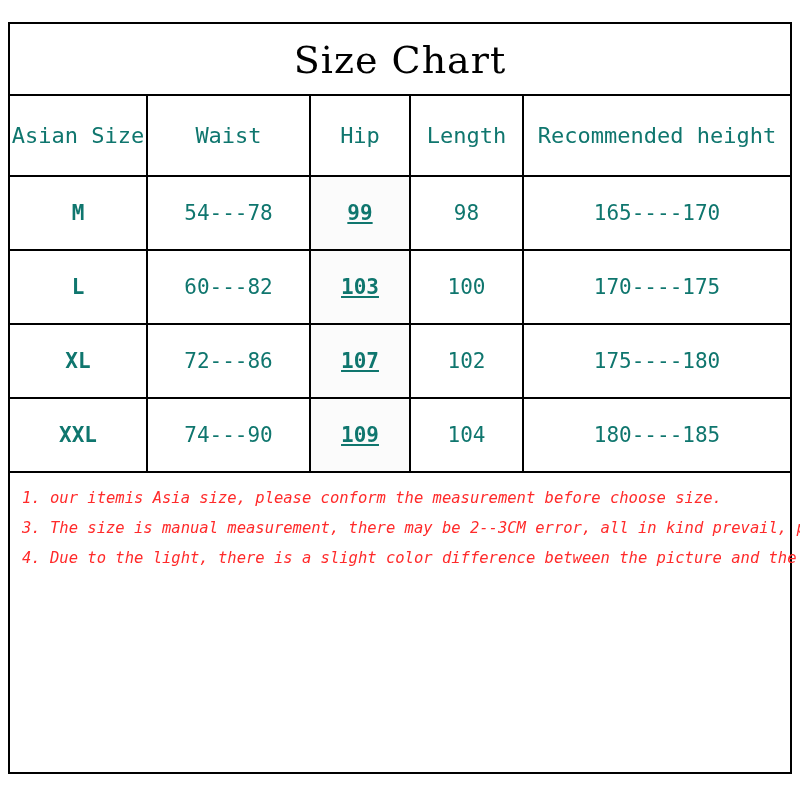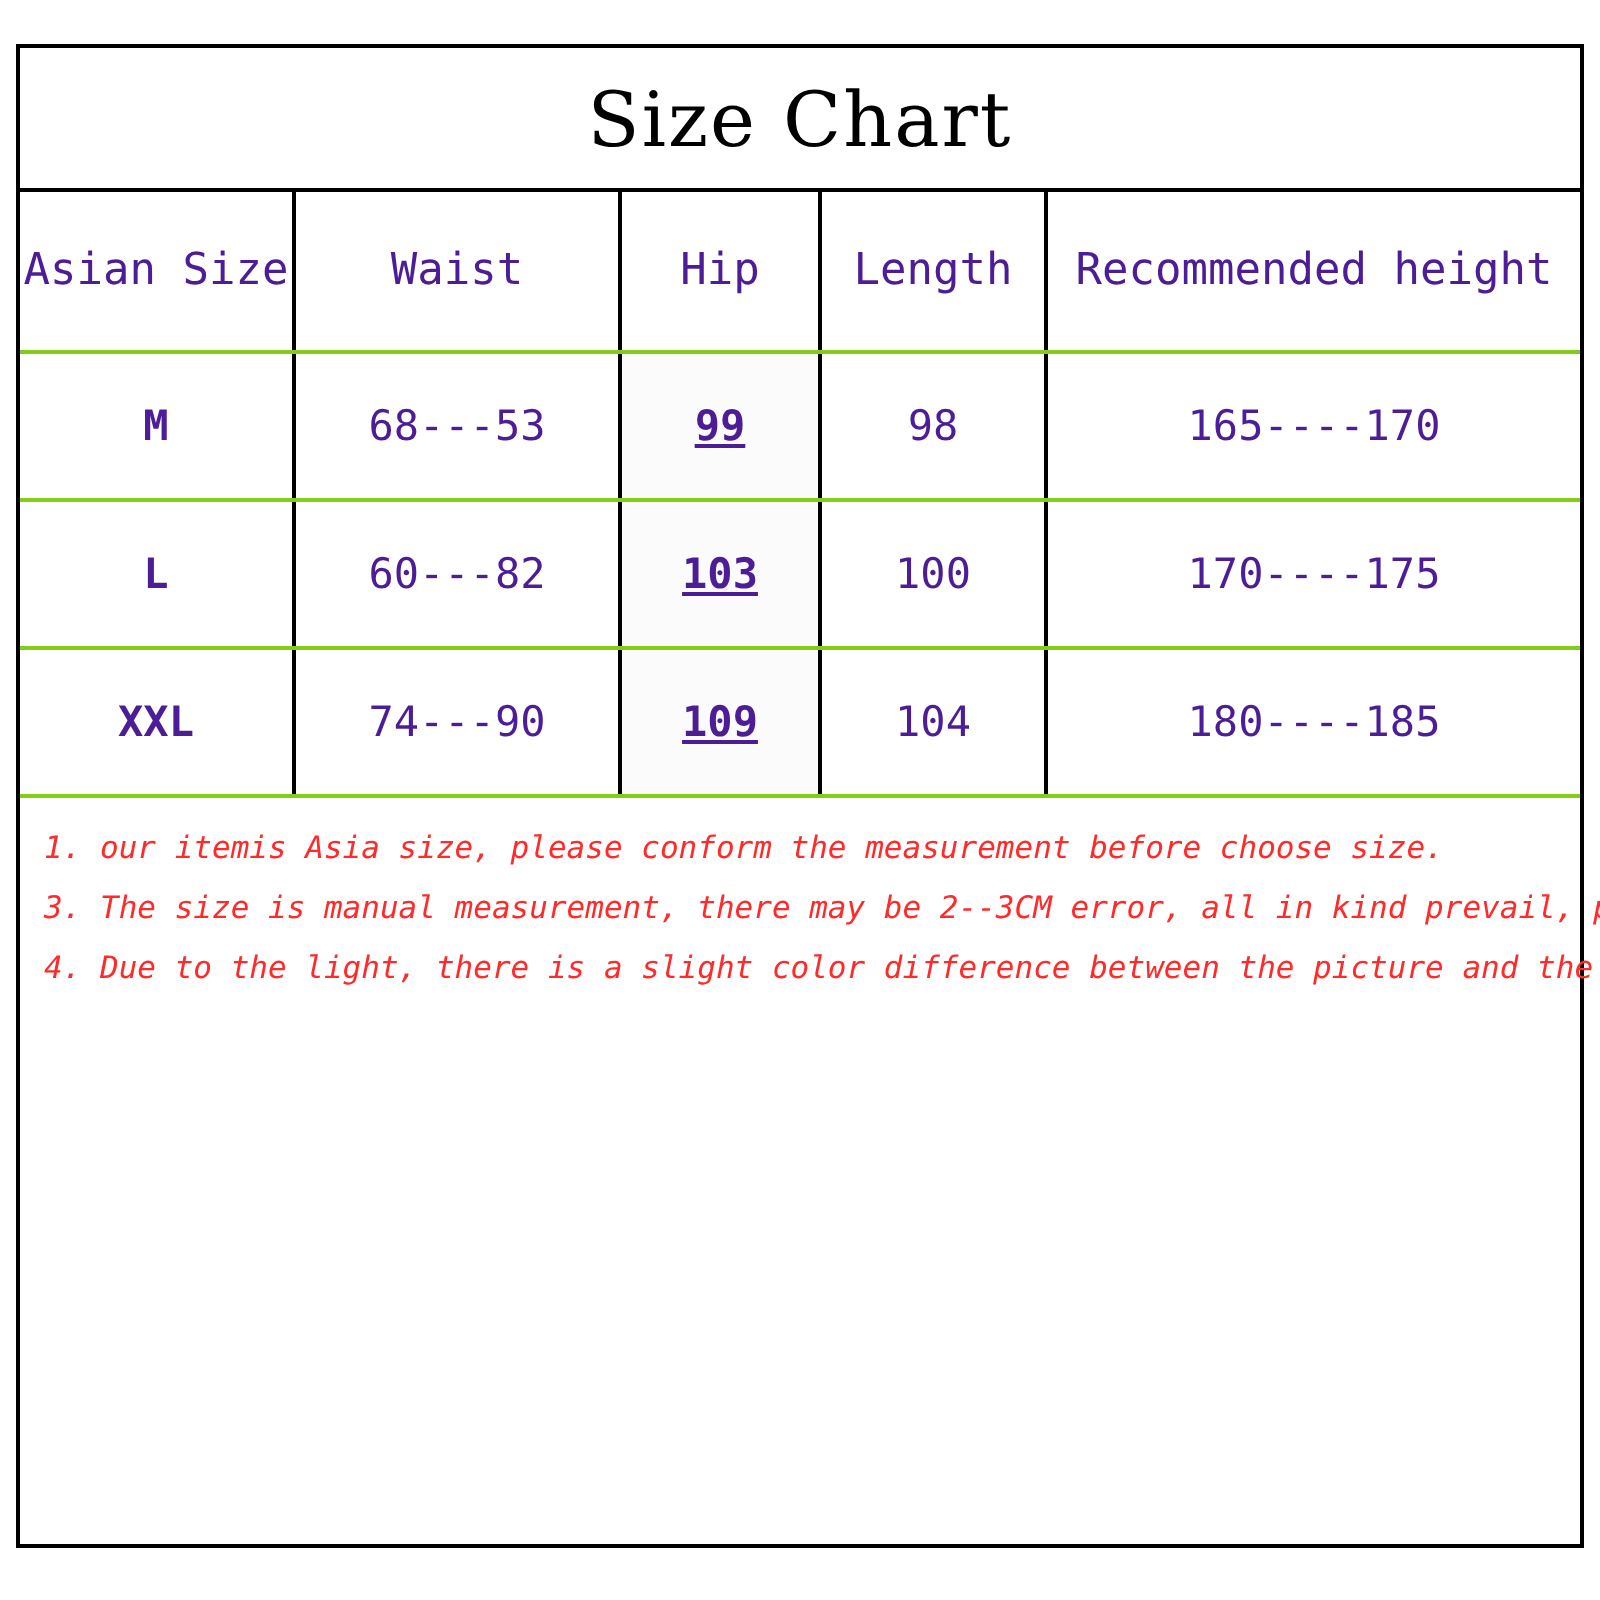--- a/index.html
+++ b/index.html
@@ -43,29 +43,29 @@
     border-bottom: 2px solid #000000;
     box-sizing: border-box;
   }
   table.size-table {
     width: 100%;
     border-collapse: collapse;
     table-layout: fixed;
   }
   table.size-table th,
   table.size-table td {
-    border-bottom: 2px solid #84cc16;
+    border-bottom: 2px solid #000000;
     border-right: 2px solid #000000;
     text-align: center;
     font-family: "DejaVu Sans Mono", monospace;
     font-size: 21px;
     height: 74px;
     padding: 0;
     box-sizing: border-box;
-    color: #4c1d95;
+    color: #0f766e;
   }
   table.size-table th:last-child,
   table.size-table td:last-child {
     border-right: none;
   }
   table.size-table thead th {
     height: 80px;
     font-weight: normal;
     font-size: 22px;
   }
@@ -117,31 +117,38 @@
           <th>Asian Size</th>
           <th>Waist</th>
           <th class="tint">Hip</th>
           <th>Length</th>
           <th>Recommended height</th>
         </tr>
       </thead>
       <tbody>
         <tr>
           <td class="size-cell">M</td>
-          <td>68---53</td>
+          <td>54---78</td>
           <td class="tint bold-cell">99</td>
           <td>98</td>
           <td>165----170</td>
         </tr>
         <tr>
           <td class="size-cell">L</td>
           <td>60---82</td>
           <td class="tint bold-cell">103</td>
           <td>100</td>
           <td>170----175</td>
+        </tr>
+        <tr>
+          <td class="size-cell">XL</td>
+          <td>72---86</td>
+          <td class="tint bold-cell">107</td>
+          <td>102</td>
+          <td>175----180</td>
         </tr>
         <tr>
           <td class="size-cell">XXL</td>
           <td>74---90</td>
           <td class="tint bold-cell">109</td>
           <td>104</td>
           <td>180----185</td>
         </tr>
       </tbody>
     </table>

